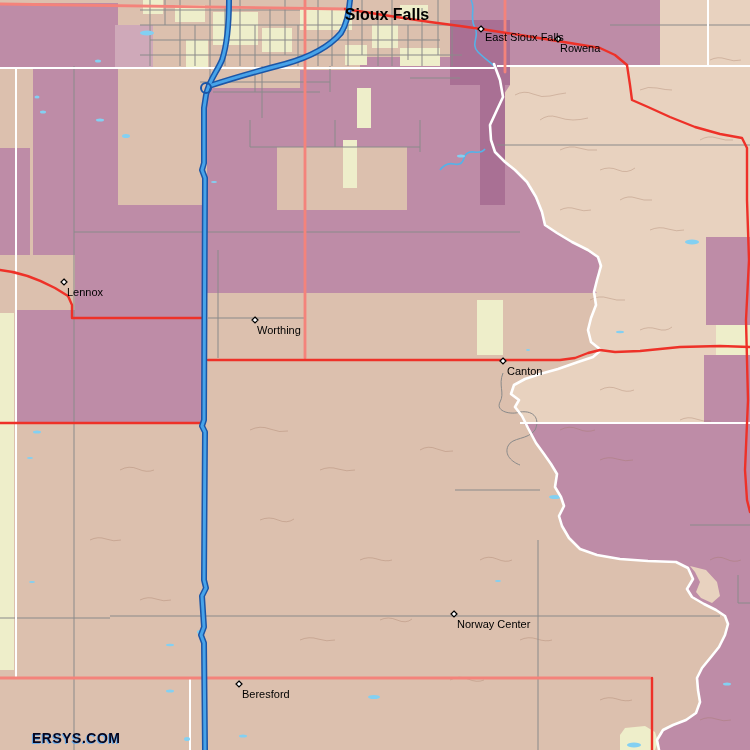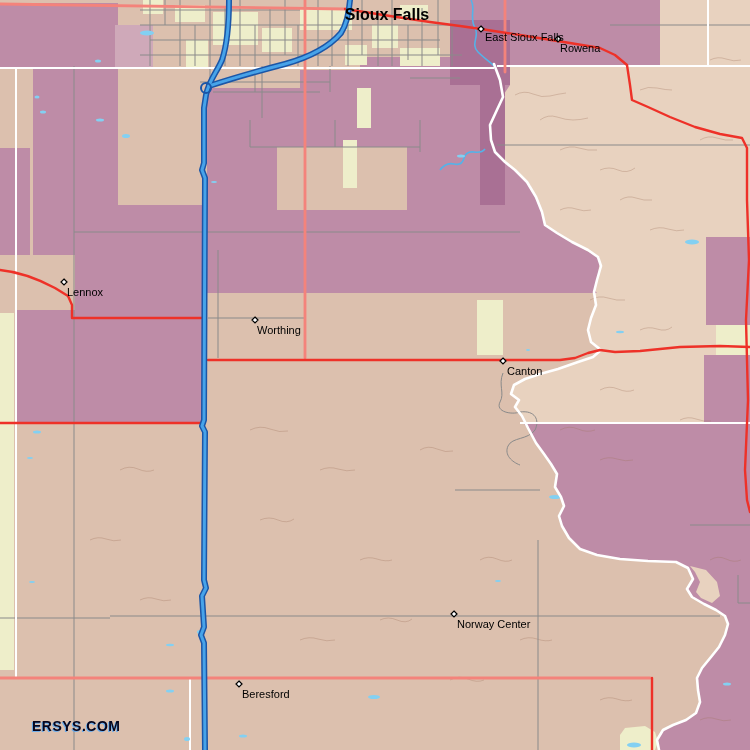--- a/index.html
+++ b/index.html
@@ -2,21 +2,21 @@
 <html><head>
 <meta charset="utf-8">
 <style>
   html,body{margin:0;padding:0;background:#dcc0ae;}
   .map-wrap{position:relative;width:750px;height:750px;overflow:hidden;
     font-family:"Liberation Sans",sans-serif;}
   svg{position:absolute;left:0;top:0;}
   text{font-family:"Liberation Sans",sans-serif;fill:#000;}
   .lbl{font-size:11px;}
   .lbl-major{font-size:16px;font-weight:bold;}
-  .watermark{position:absolute;left:4px;bottom:16px;font-size:14px;font-weight:bold;
+  .watermark{position:absolute;left:4px;bottom:4px;font-size:14px;font-weight:bold;
     color:#05051e;letter-spacing:.5px;
     text-shadow:-1px 1px 0 rgba(92,170,245,.85);padding-left:28px;}
 </style>
 </head>
 <body>
 
 <div class="map-wrap">
 <svg width="750" height="750" viewBox="0 0 750 750">
 
   <g>

